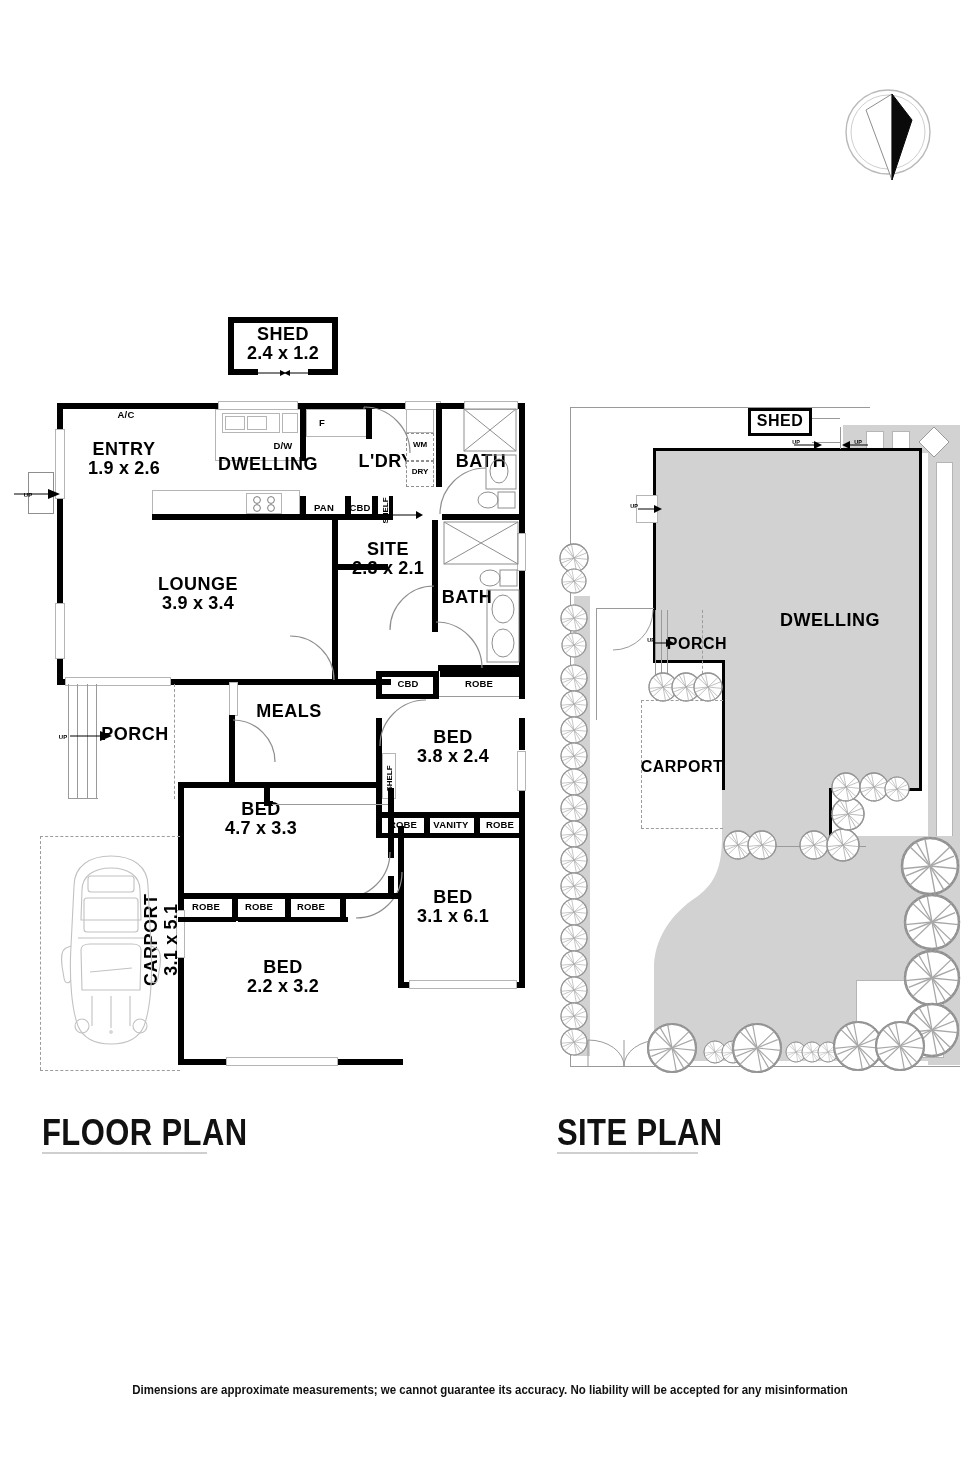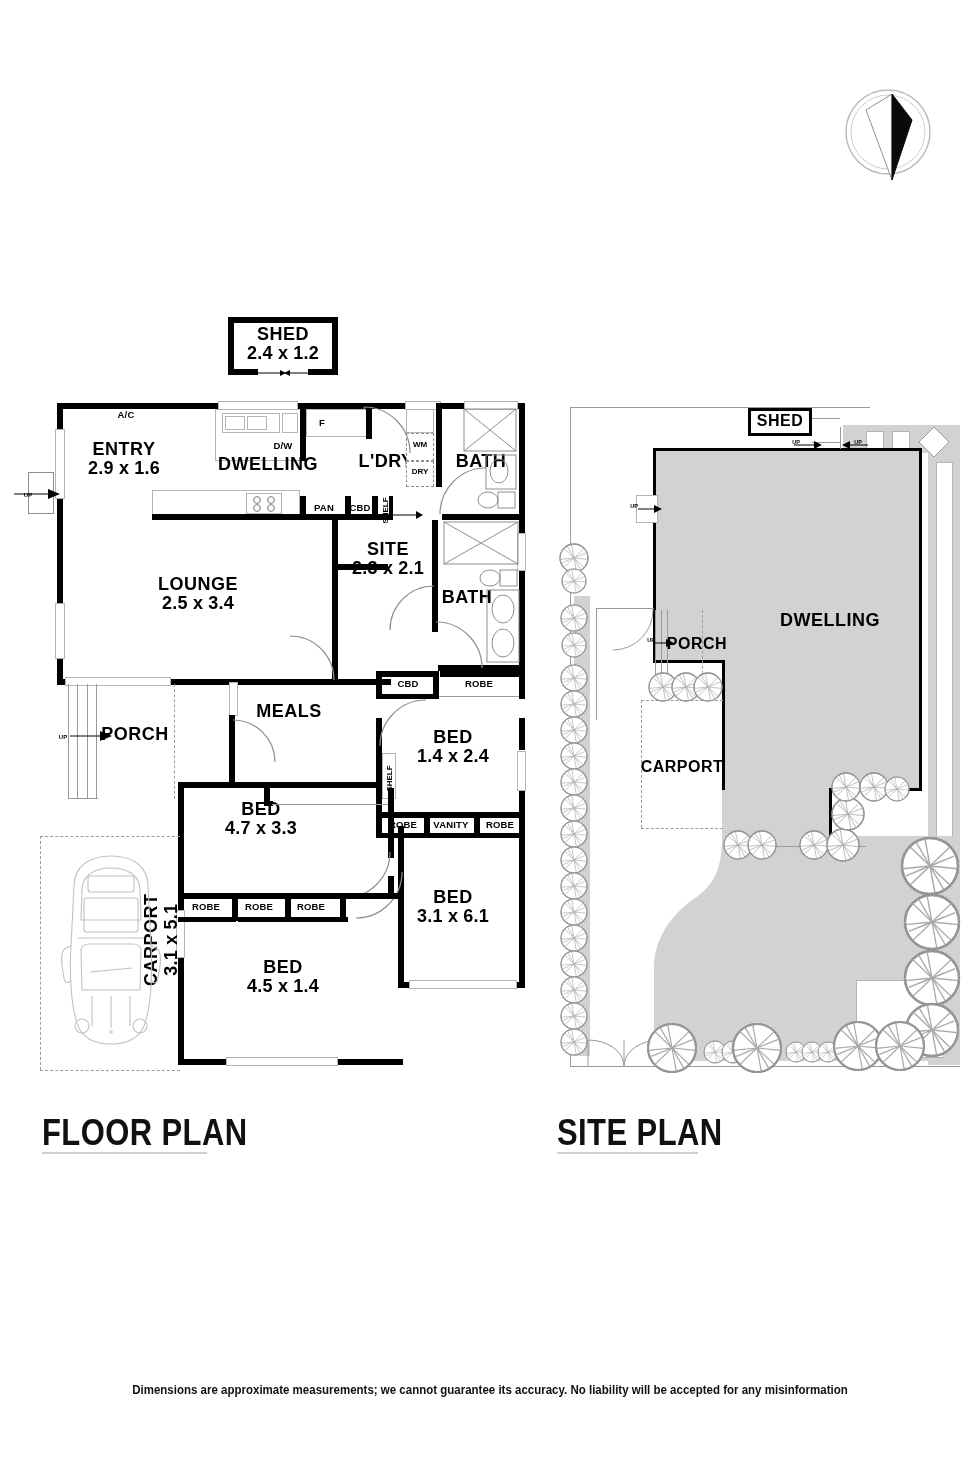--- a/index.html
+++ b/index.html
@@ -163,21 +163,21 @@
   <div class="box" style="left:28px; top:472px; width:26px; height:42px;"></div>
   <svg style="left:10px; top:487px;" width="52" height="14">
     <line class="dlineg" x1="4" y1="7" x2="38" y2="7" stroke-width="2"></line>
       <polygon points="38,2 50,7 38,12" fill="#000"></polygon>
   </svg>
   <div class="tiny" style="left:28px; top:492px;">UP</div>
 
   <div class="small" style="left:126px; top:409px;">A/C</div>
   <div class="rlabel" style="left:124px; top:440px;">
     <span class="nm">ENTRY</span>
-    <span class="dim">2.9 x 1.6</span>
+    <span class="dim">1.9 x 2.6</span>
   </div>
 
   <div class="boxthin" style="left:215px; top:409px; width:86px; height:52px;"></div>
   <div class="boxthin" style="left:222px; top:413px; width:58px; height:20px;"></div>
   <div class="boxthin" style="left:225px; top:416px; width:20px; height:14px;"></div>
   <div class="boxthin" style="left:247px; top:416px; width:20px; height:14px;"></div>
   <div class="boxthin" style="left:282px; top:413px; width:16px; height:20px;"></div>
   <div class="small" style="left:283px; top:440px;">D/W</div>
   <div class="boxthin" style="left:306px; top:409px; width:63px; height:28px;"></div>
   <div class="small" style="left:322px; top:417px;">F</div>
@@ -243,21 +243,21 @@
     <ellipse cx="12" cy="11" rx="10" ry="8" fill="none" stroke="#8e8e8e"></ellipse>
     <rect x="22" y="3" width="17" height="16" fill="none" stroke="#8e8e8e"></rect>
   </svg>
   <div class="wall" style="left:442px; top:514px; width:83px; height:6px;"></div>
   <svg style="left:440px; top:468px;" width="48" height="48">
     <path d="M46 0 A46 46 0 0 0 0 46" fill="none" stroke="#8e8e8e" stroke-width="1.2"></path>
   </svg>
 
   <div class="rlabel" style="left:198px; top:575px;">
     <span class="nm">LOUNGE</span>
-    <span class="dim">2.5 x 3.4</span>
+    <span class="dim">3.9 x 3.4</span>
   </div>
   <svg style="left:290px; top:636px;" width="44" height="44">
     <path d="M44 44 A44 44 0 0 0 0 0" fill="none" stroke="#8e8e8e" stroke-width="1.2" transform="translate(0,0)"></path>
   </svg>
 
   <div class="rlabel" style="left:388px; top:540px;">
     <span class="nm">SITE</span>
     <span class="dim">2.3 x 2.1</span>
   </div>
   <div class="wall" style="left:332px; top:564px; width:56px; height:6px;"></div>
@@ -295,21 +295,21 @@
   <div class="wall" style="left:440px; top:671px; width:85px; height:6px;"></div>
   <div class="wall" style="left:433px; top:671px; width:6px; height:24px;"></div>
   <div class="wall" style="left:376px; top:694px; width:63px; height:5px;"></div>
   <div class="hair" style="left:439px; top:696px; width:80px; height:1px;"></div>
   <div class="wall" style="left:519px; top:675px; width:6px; height:24px;"></div>
   <div class="small" style="left:408px; top:678px;">CBD</div>
   <div class="small" style="left:479px; top:678px;">ROBE</div>
 
   <div class="rlabel" style="left:453px; top:728px;">
     <span class="nm">BED</span>
-    <span class="dim">1.4 x 2.4</span>
+    <span class="dim">3.8 x 2.4</span>
   </div>
   <div class="wall" style="left:376px; top:718px; width:6px; height:98px;"></div>
   <div class="boxthin" style="left:382px; top:753px; width:14px; height:46px;"></div>
   <div class="tiny vert" style="left:389px; top:774px; font-size:8px;">SHELF</div>
   <svg style="left:380px; top:700px;" width="46" height="46">
     <path d="M0 46 A46 46 0 0 1 46 0" fill="none" stroke="#8e8e8e" stroke-width="1.2"></path>
   </svg>
 
   <div class="wall" style="left:376px; top:812px; width:149px; height:6px;"></div>
   <div class="wall" style="left:376px; top:812px; width:6px; height:26px;"></div>
@@ -373,21 +373,21 @@
   <div class="wall" style="left:178px; top:917px; width:58px; height:5px;"></div>
   <div class="wall" style="left:238px; top:917px; width:52px; height:5px;"></div>
   <div class="wall" style="left:290px; top:917px; width:58px; height:5px;"></div>
   <div class="wall" style="left:340px; top:893px; width:6px; height:28px;"></div>
   <div class="small" style="left:206px; top:901px;">ROBE</div>
   <div class="small" style="left:259px; top:901px;">ROBE</div>
   <div class="small" style="left:311px; top:901px;">ROBE</div>
 
   <div class="rlabel" style="left:283px; top:958px;">
     <span class="nm">BED</span>
-    <span class="dim">4.5 x 1.4</span>
+    <span class="dim">2.2 x 3.2</span>
   </div>
 
   <div class="dash-h" style="left:40px; top:836px; width:140px;"></div>
   <div class="dash-v" style="left:40px; top:836px; height:234px;"></div>
   <div class="dash-h" style="left:40px; top:1070px; width:140px;"></div>
   <div class="rlabel vert" style="left:152px; top:930px;">
     <span class="nm">CARPORT</span>
   </div>
   <div class="rlabel vert" style="left:172px; top:930px;">
     <span class="dim">3.1 x 5.1</span>

